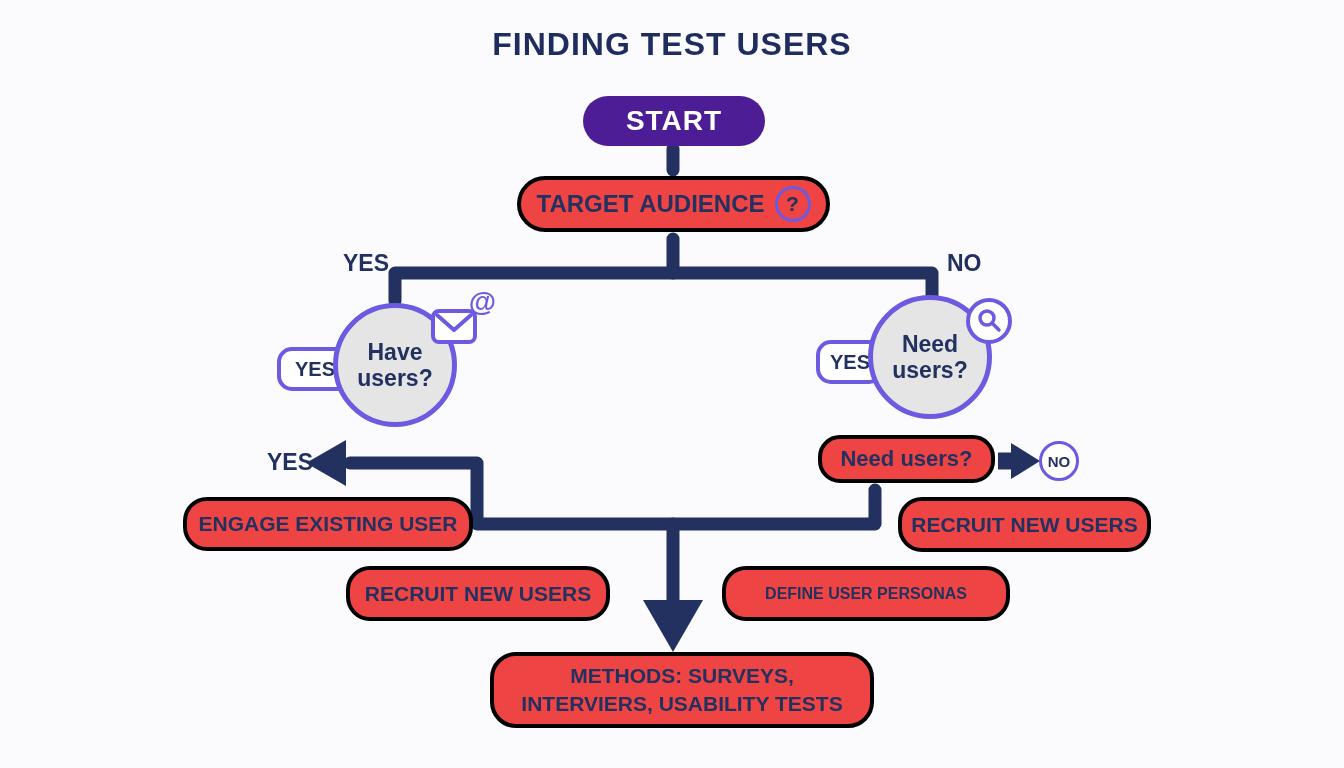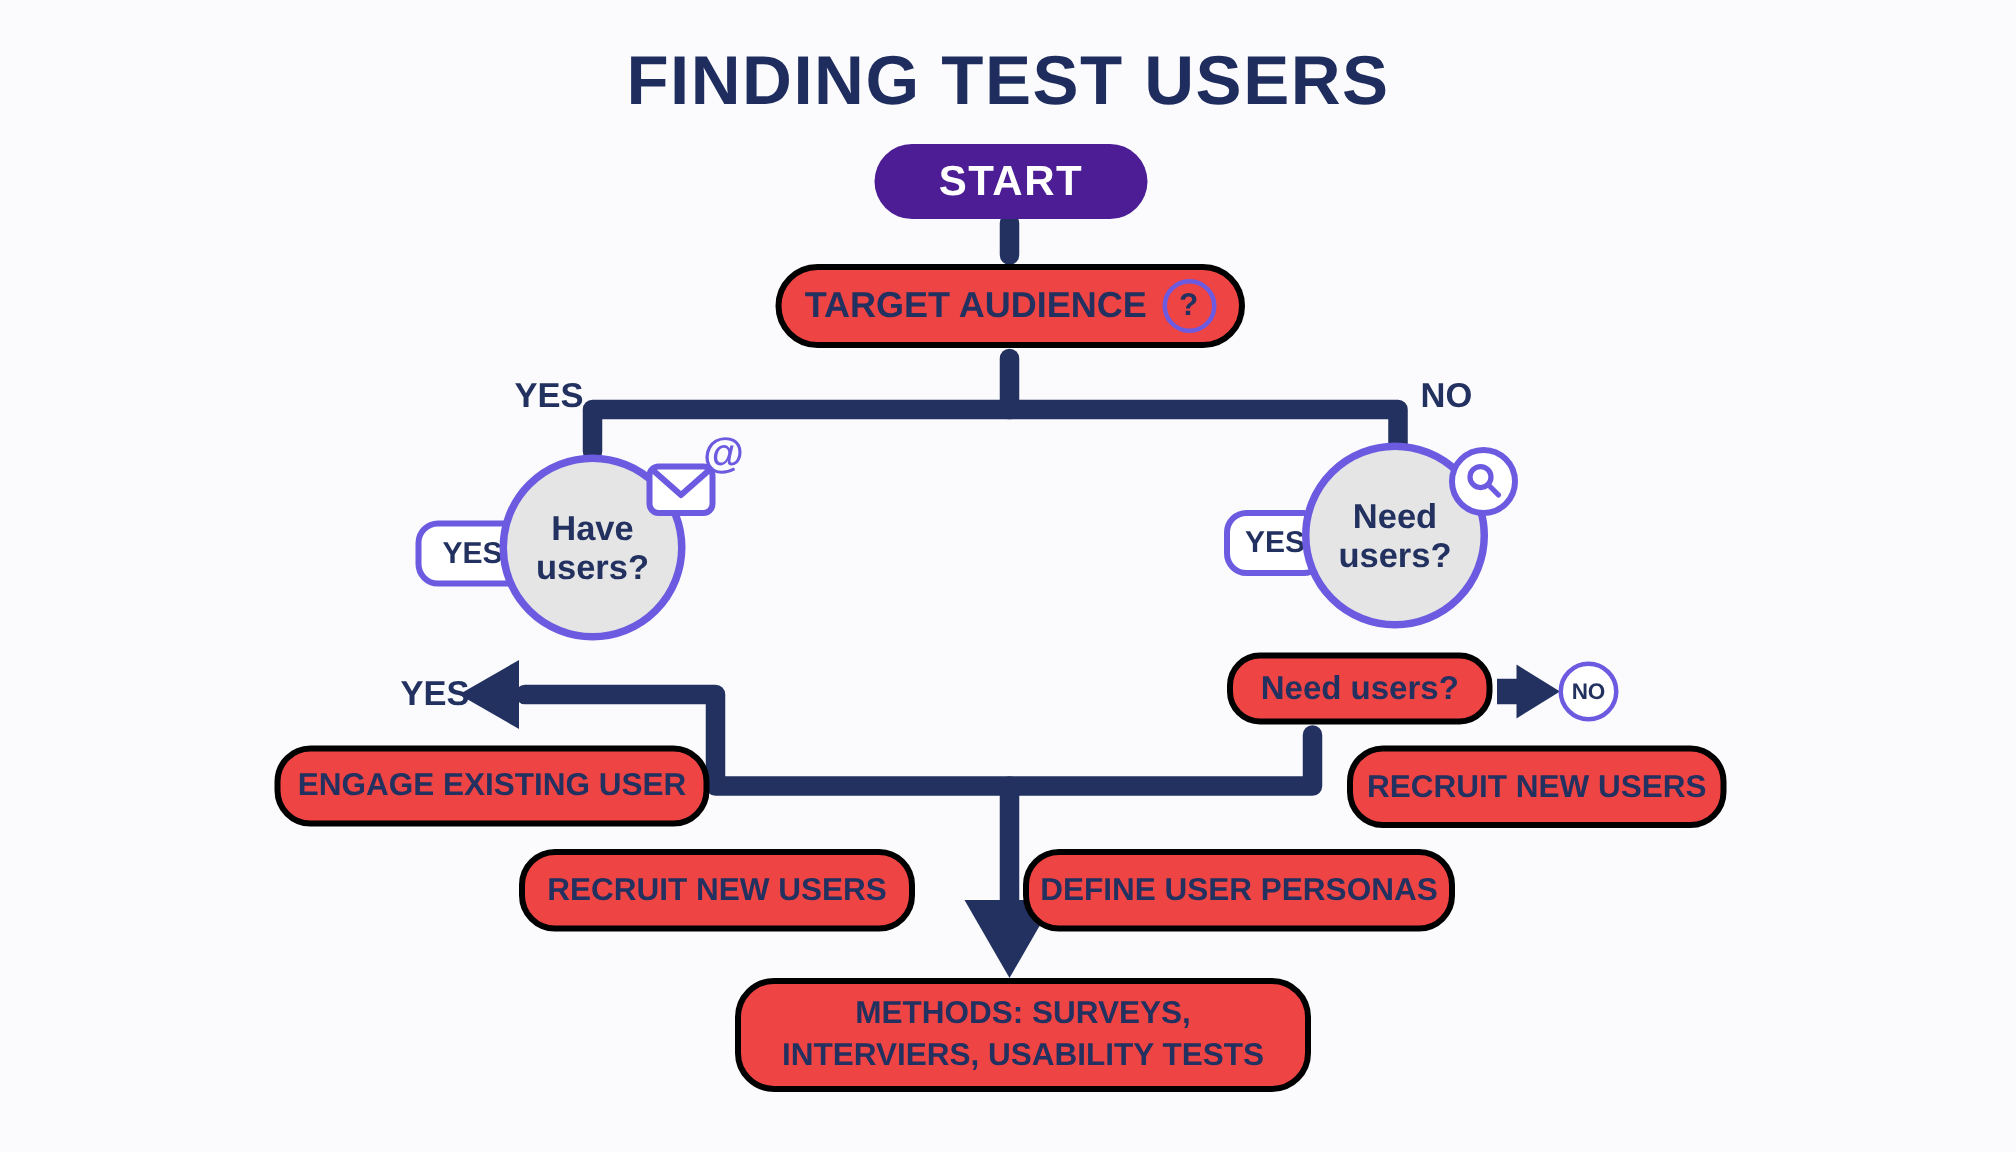--- a/index.html
+++ b/index.html
@@ -5,21 +5,21 @@
   html,body{margin:0;padding:0;background:#ffffff;}
   .canvas{
     position:relative;width:1344px;height:768px;overflow:hidden;
     background:#fbfbfd;
     font-family:"Liberation Sans",sans-serif;
     color:#22315F;
   }
   .abs{position:absolute;}
   .title{
     left:0;top:26px;width:1344px;text-align:center;
-    font-size:46px;font-weight:800;letter-spacing:1px;color:#1E2C5E;
+    font-size:32px;font-weight:800;letter-spacing:1px;color:#1E2C5E;
   }
   .start-pill{
     left:583px;top:96px;width:182px;height:50px;
     background:#4c1d95;border-radius:25px;
     display:flex;align-items:center;justify-content:center;
     color:#ffffff;font-size:28px;font-weight:800;letter-spacing:1px;
     z-index:3;
   }
   .node-box{
     background:#ef4444;border:4px solid #000000;border-radius:24px;
@@ -57,21 +57,21 @@
     z-index:4;box-sizing:border-box;
   }
   .need-box{left:818px;top:435px;width:177px;height:48px;font-size:22px;font-weight:800;border-radius:22px;}
   .no-bubble{
     left:1039px;top:441px;width:40px;height:40px;border:3.5px solid #6C5BE0;border-radius:50%;
     background:#ffffff;display:flex;align-items:center;justify-content:center;
     font-size:15px;font-weight:800;color:#22315F;z-index:3;box-sizing:border-box;
   }
   .engage-box{left:183px;top:497px;width:290px;height:54px;font-size:21px;}
   .recruit-left-box{left:346px;top:566px;width:264px;height:55px;font-size:21px;}
-  .define-box{left:682px;top:566px;width:288px;height:55px;font-size:21px;}
+  .define-box{left:722px;top:566px;width:288px;height:55px;font-size:16px;}
   .recruit-right-box{left:898px;top:497px;width:253px;height:55px;font-size:21px;}
   .methods-box{
     left:490px;top:652px;width:384px;height:76px;font-size:21px;line-height:1.35;
     padding:4px 14px;border-radius:26px;
   }
   .lines{position:absolute;left:0;top:0;z-index:1;}
 </style>
 </head>
 <body>
 

